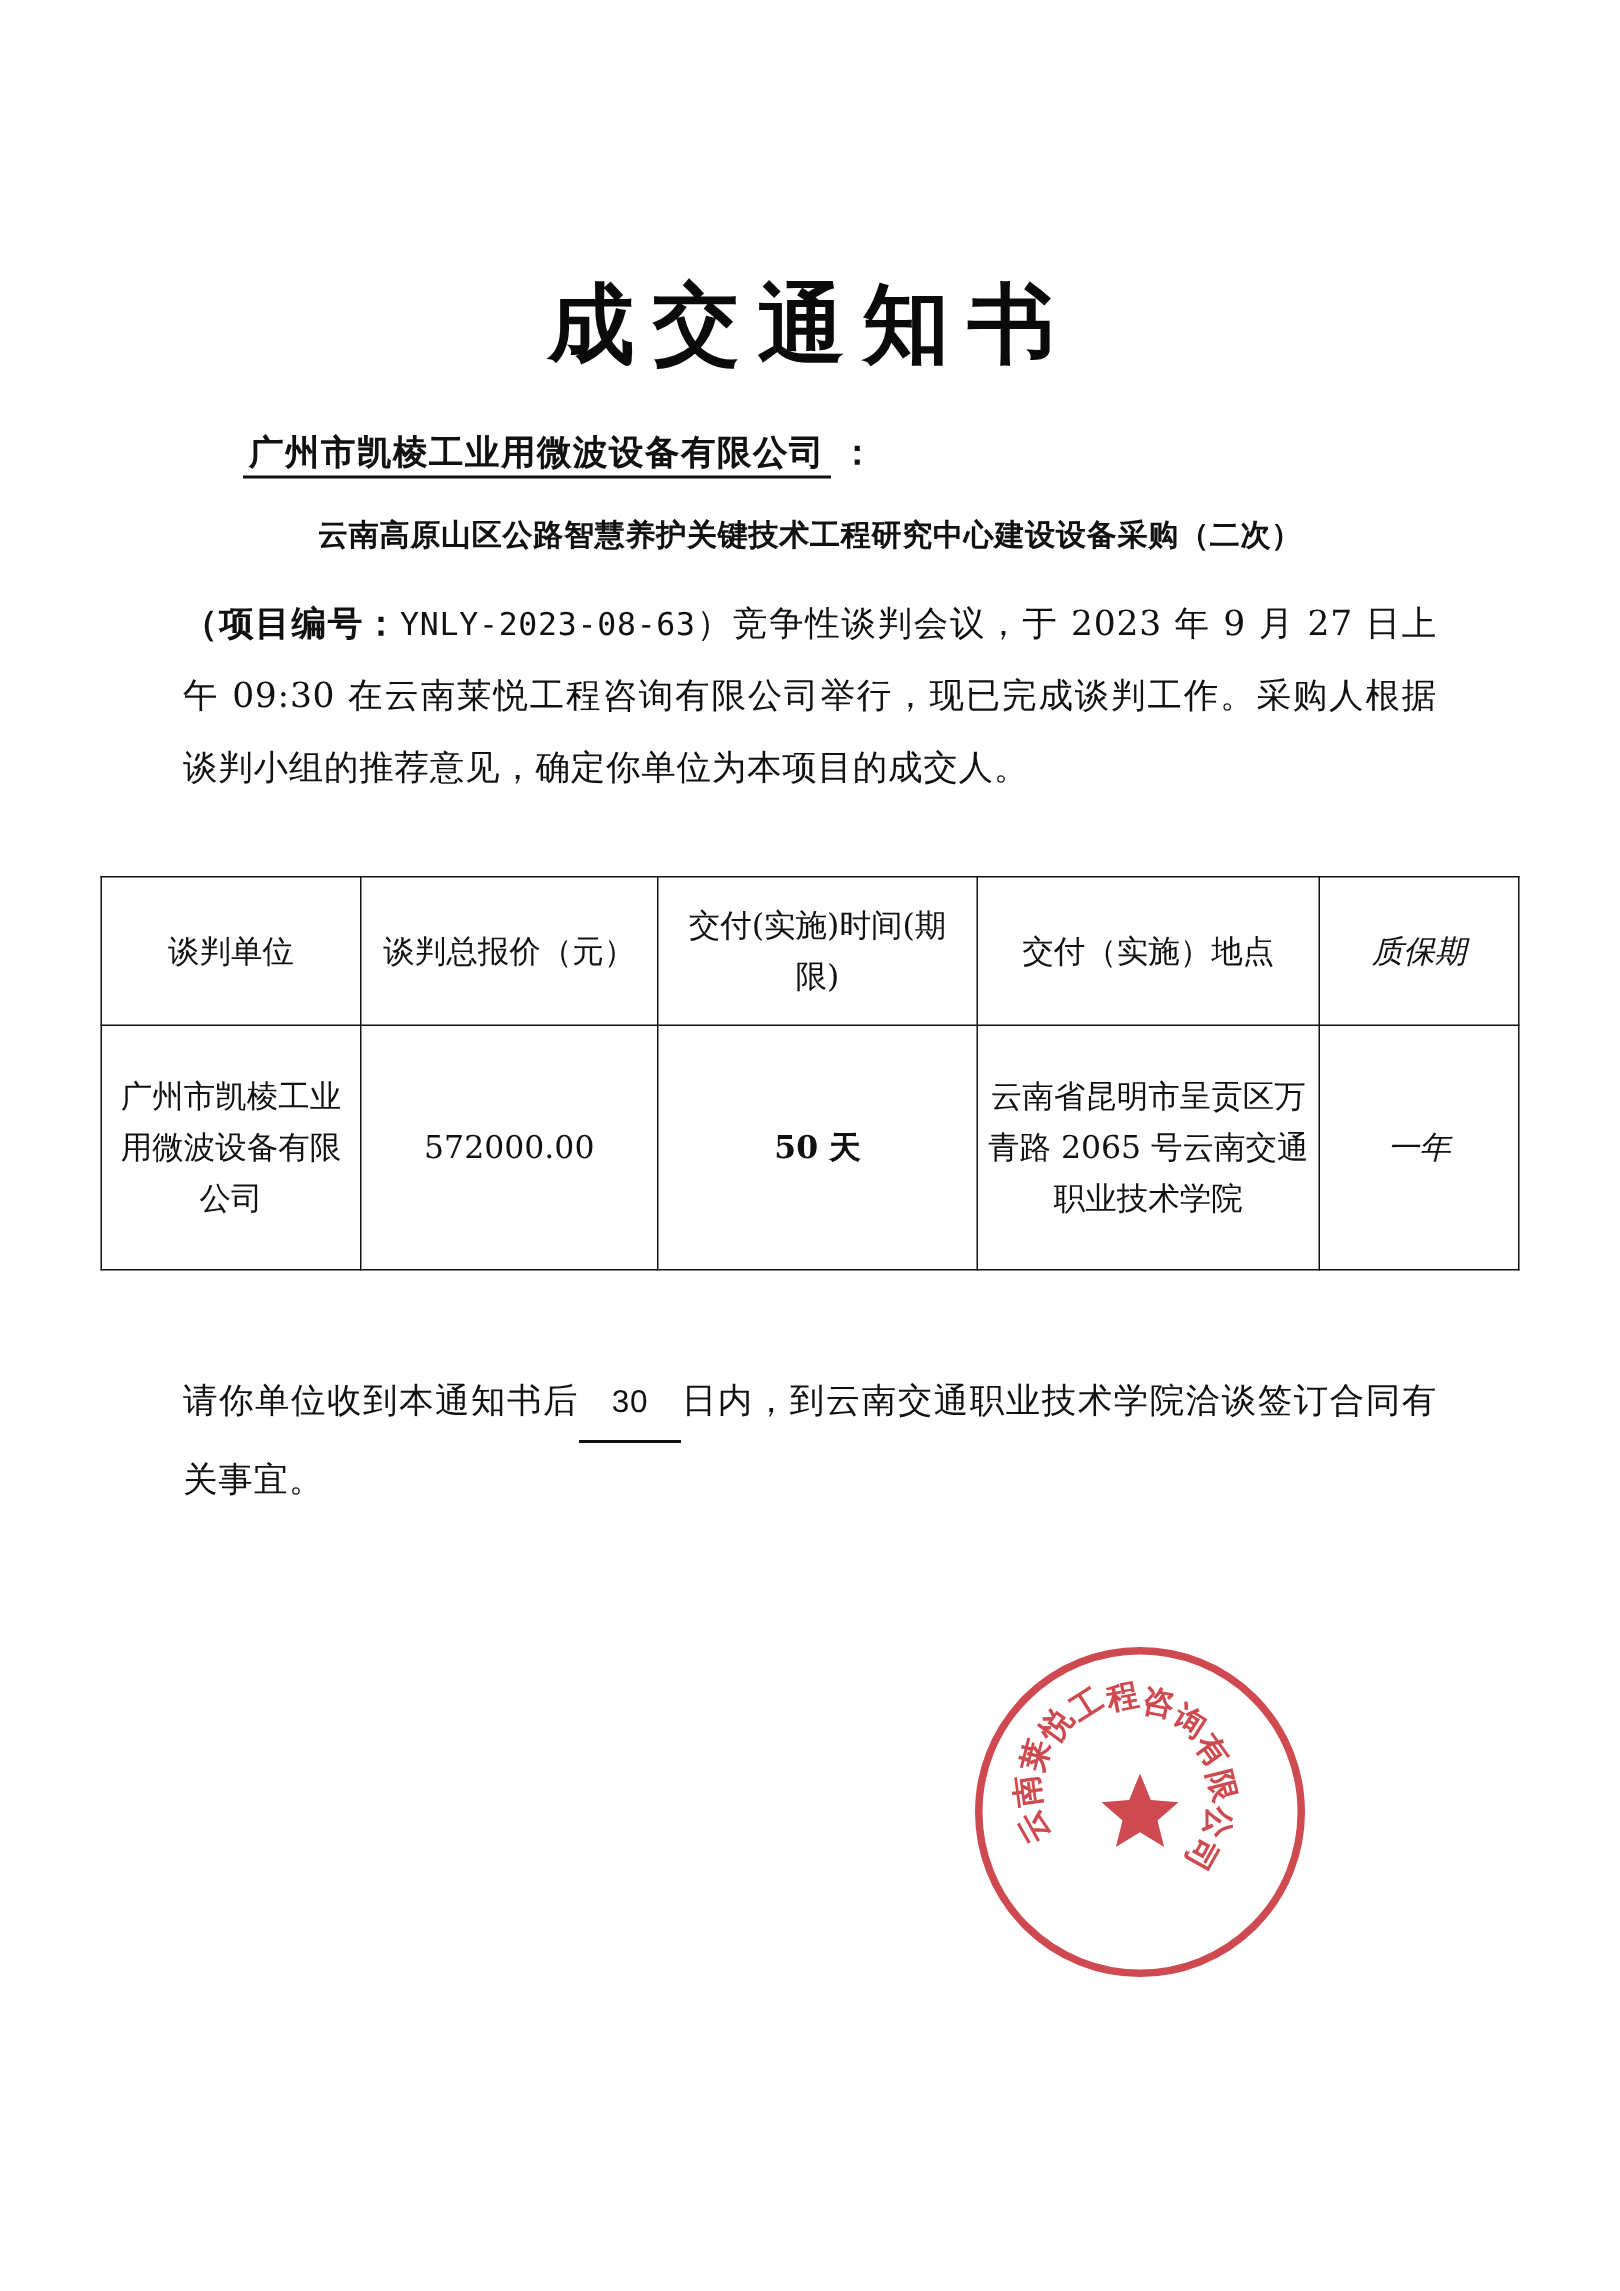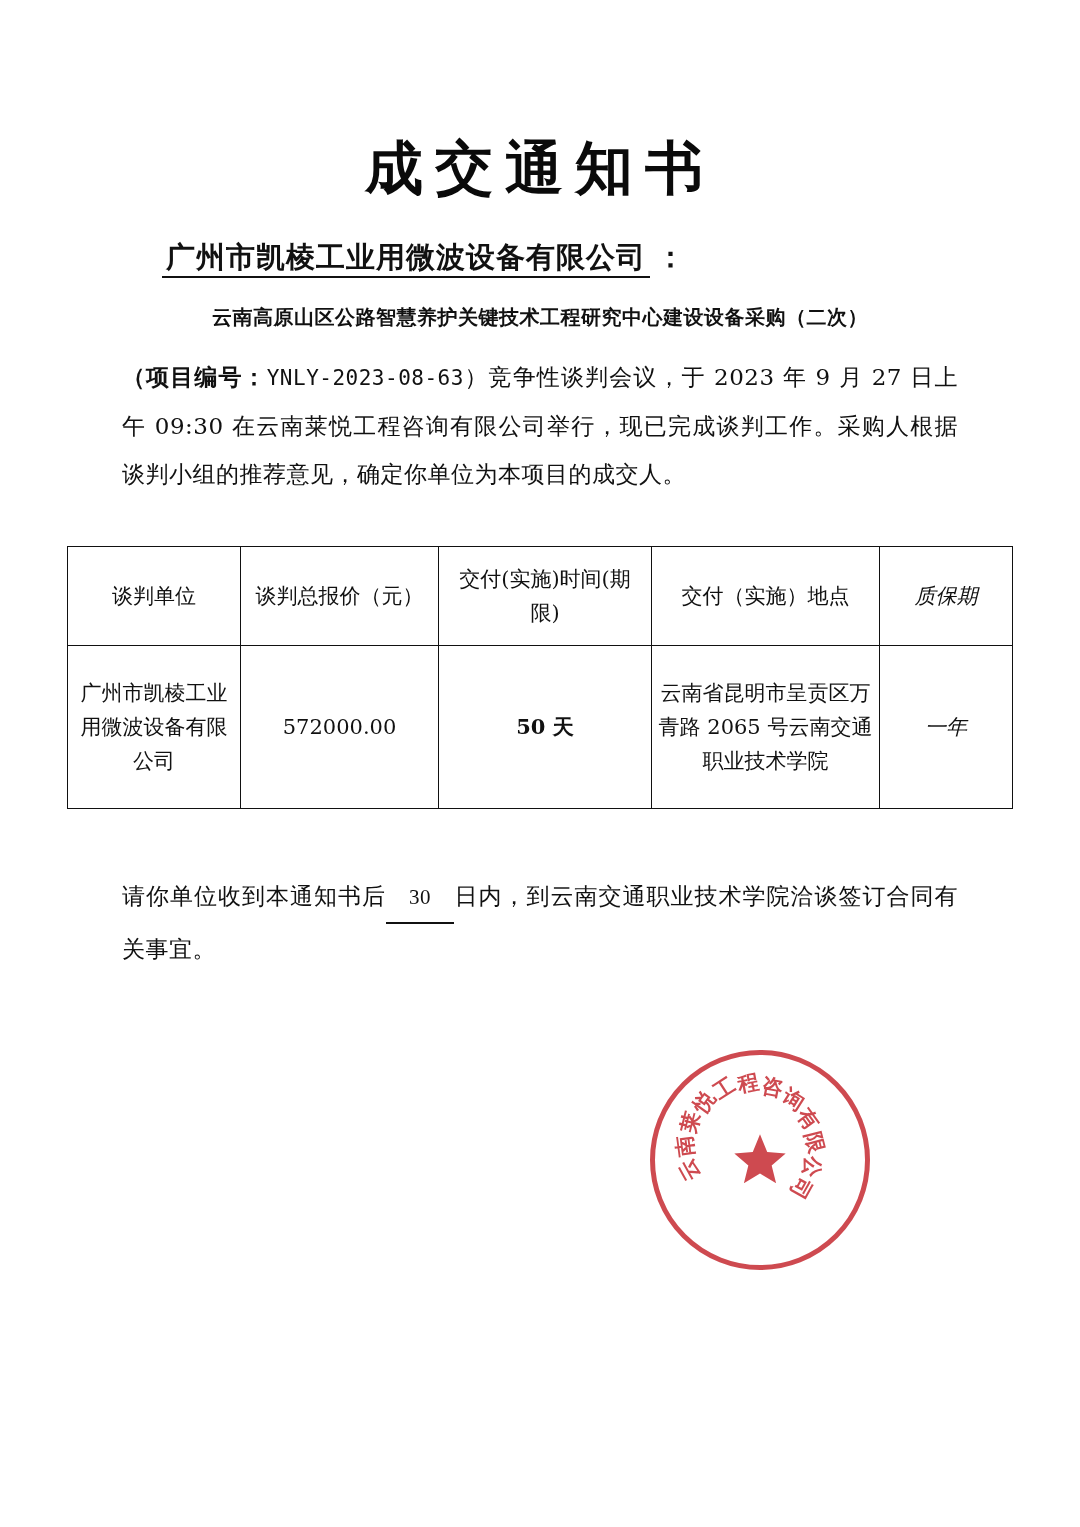--- a/index.html
+++ b/index.html
@@ -12,34 +12,35 @@
     height: 1527px;
     position: relative;
     font-family: "DejaVu Serif", "Liberation Serif", serif;
     color: #111111;
     overflow: hidden;
   }
   .page {
     position: absolute;
     inset: 0;
     padding: 12px;
+    margin-top: 48px;
   }
   .doc-title {
     text-align: center;
     font-size: 58px;
     font-weight: 700;
     letter-spacing: 12px;
     margin-top: 118px;
     margin-bottom: 10px;
     font-family: "DejaVu Serif", "Liberation Serif", serif;
     color: #0a0a0a;
   }
   .addressee {
     margin: 30px 0 0 150px;
-    font-size: 29px;
+    font-size: 23px;
     font-weight: 700;
     letter-spacing: 1px;
   }
   .addressee .name {
     border-bottom: 2px solid #111;
     padding: 0 4px 2px 4px;
   }
   .addressee .colon {
     margin-left: 6px;
   }
@@ -99,21 +100,21 @@
     font-size: 23px;
     line-height: 50px;
     text-align: justify;
     letter-spacing: 0.5px;
   }
   .blank-fill {
     display: inline-block;
     min-width: 68px;
     text-align: center;
     border-bottom: 2px solid #111;
-    font-family: Liberation Serif, serif;
+    font-family: Liberation Sans, sans-serif;
     font-size: 21px;
   }
   .sign-block {
     position: absolute;
     left: 600px;
     top: 1112px;
     font-size: 23px;
     line-height: 54px;
     letter-spacing: 1px;
   }

